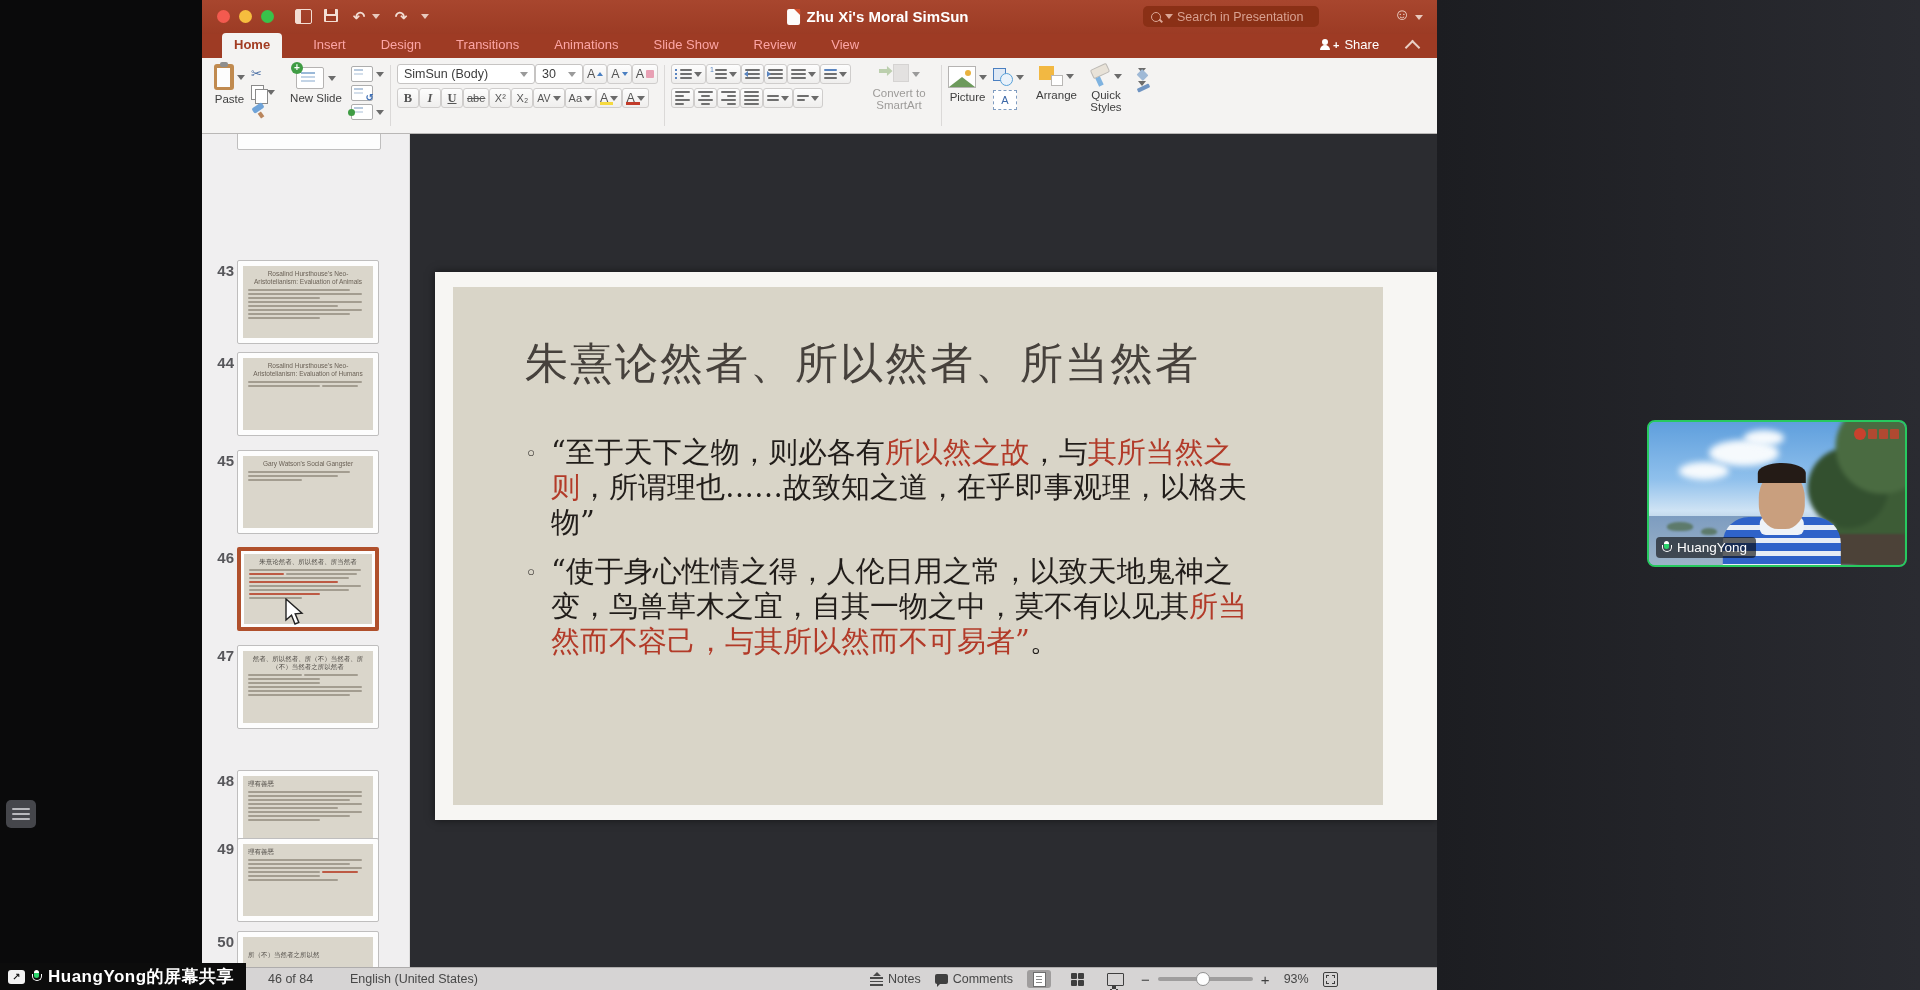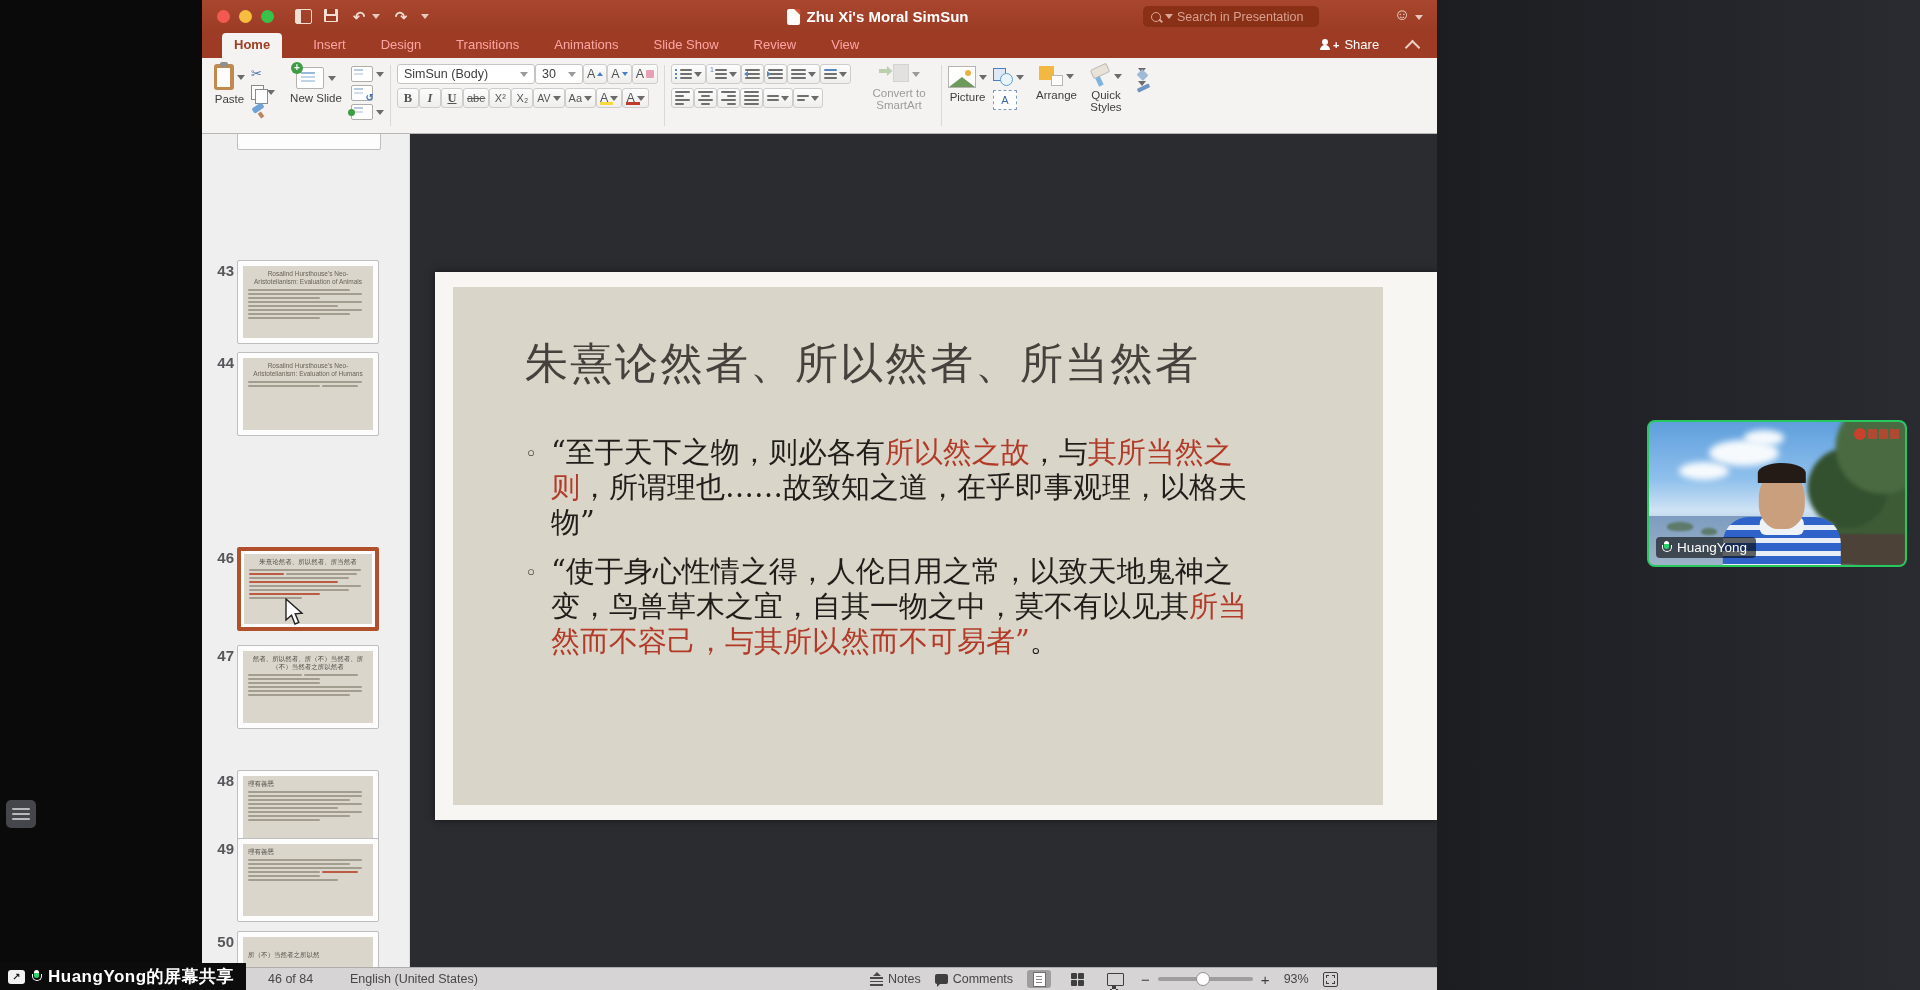--- a/index.html
+++ b/index.html
@@ -583,20 +583,33 @@
             <div class="ttitle">Rosalind Hursthouse's Neo-Aristotelianism: Evaluation of Humans</div>
             <div class="bars">
                   <i class="bar w95"></i>
                   <i class="bar w60"></i>
                   <i class="bar w30"></i>
                 </div>
           </div>
             </div>
         </div>
 
+        <div class="thumb-row" style="top:316px;height:84px;">
+          <div class="tnum">45</div>
+          <div class="tcard">
+              <div class="tcard-inner">
+            <div class="ttitle">Gary Watson's Social Gangster</div>
+            <div class="bars">
+                  <i class="bar w85"></i>
+                  <i class="bar w75"></i>
+                  <i class="bar w45"></i>
+                </div>
+          </div>
+            </div>
+        </div>
 
         <div class="thumb-row" style="top:413px;height:93px;">
           <div class="tnum">46</div>
           <div class="tcard sel">
               <div class="tcard-inner">
             <div class="ttitle cjk">朱熹论然者、所以然者、所当然者</div>
             <div class="bars">
                   <i class="bar w95"></i>
                   <i class="bar red w30"></i>
                   <i class="bar w60"></i>

